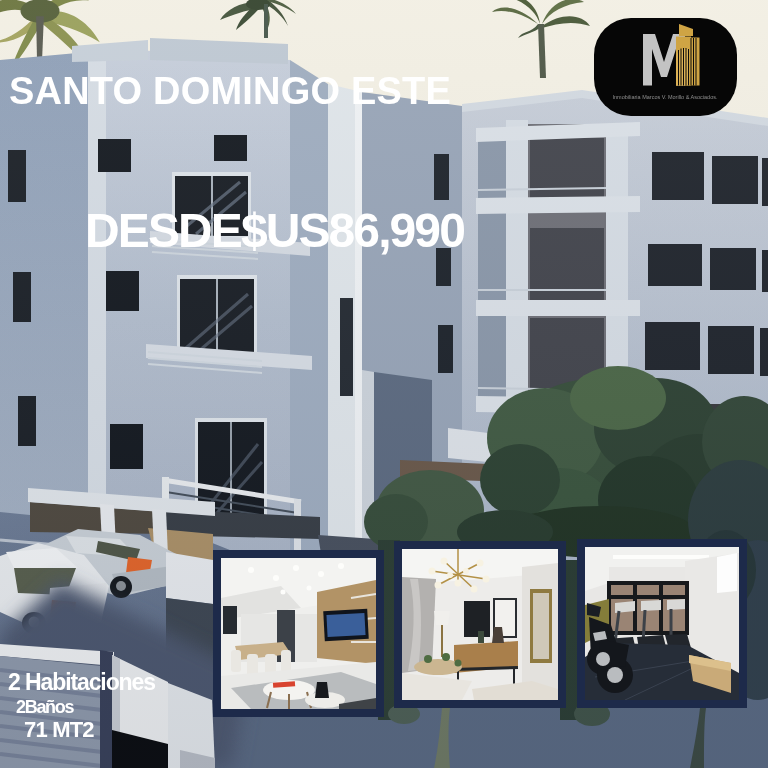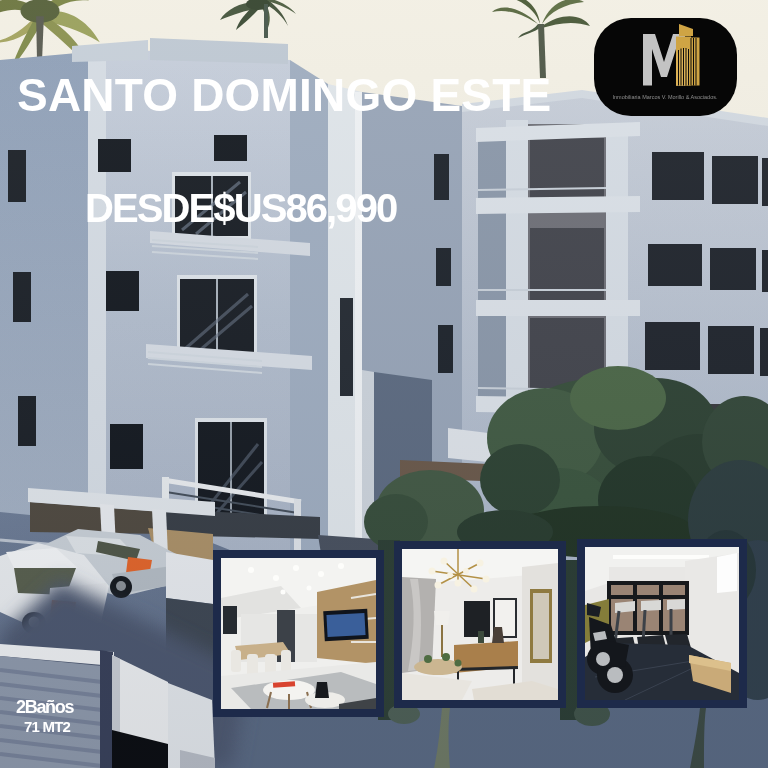--- a/index.html
+++ b/index.html
@@ -344,24 +344,24 @@
 
 <polygon points="112,730 168,744 168,768 112,768" fill="#0b0d11"></polygon>
 
 <polygon points="168,683 212,700 215,768 168,768" fill="#e3e7eb"></polygon>
 
 <polygon points="180,750 215,758 215,768 180,768" fill="#b8bdc6"></polygon>
 </svg>
 
 <div style="position:absolute;left:0;top:0;width:768px;height:768px;background:linear-gradient(180deg, rgba(255,250,235,0.05) 0%, rgba(22,30,48,0.05) 70%, rgba(22,30,48,0.09) 100%)"></div>
 
-<div class="hl" style="left:17px;top:72px;font-size:46px;letter-spacing:0.2px">SANTO DOMINGO ESTE</div>
-
-
-<div class="hl" style="left:85px;top:188px;font-size:40px;letter-spacing:-1.9px">DESDE$US86,990</div>
+<div class="hl" style="left:9px;top:72px;font-size:38px;letter-spacing:0.2px">SANTO DOMINGO ESTE</div>
+
+
+<div class="hl" style="left:85px;top:207px;font-size:48px;letter-spacing:-1.9px">DESDE$US86,990</div>
 
 <div style="position:absolute;left:594px;top:18px;width:143px;height:98px;background:#060606;border-radius:37px">
 <svg width="143" height="98" viewBox="0 0 143 98">
 
 <path d="M49,16 L49,67.5 L58,67.5 L58,31 L67,59 L73,59 L82,31 L82,67.5 L91,67.5 L91,16 L79,16 L70,44 L61,16 Z" fill="#c3c3c3"></path>
 
 <g fill="#cfa444">
 <polygon points="85,6 99,11 99,18 85,18"></polygon>
 <rect x="82" y="18.5" width="15" height="49"></rect>
 <rect x="94" y="19.5" width="11.5" height="48"></rect>
@@ -375,24 +375,25 @@
 <line x1="94.5" y1="31" x2="94.5" y2="67.5"></line>
 <line x1="97" y1="20" x2="97" y2="67.5"></line>
 <line x1="99.5" y1="20" x2="99.5" y2="67.5"></line>
 <line x1="102" y1="20" x2="102" y2="67.5"></line>
 </g>
 
 <text x="71" y="81" font-size="5.5" fill="#8f8f8f" text-anchor="middle" font-family="Liberation Sans,sans-serif">Inmobiliaria Marcos V. Morillo &amp; Asociados.</text>
 </svg>
 </div>
 
+<div class="hl" style="left:8px;top:671px;font-size:23px;letter-spacing:-1.1px">2 Habitaciones</div>
 
 <div class="hl" style="left:16px;top:698px;font-size:18px;letter-spacing:-1.3px">2Baños</div>
 
-<div class="hl" style="left:24px;top:719px;font-size:15px;letter-spacing:-0.8px">71 MT2</div>
+<div class="hl" style="left:24px;top:719px;font-size:22px;letter-spacing:-0.8px">71 MT2</div>
 
 <div class="inset" style="left:213px;top:550px;width:171px;height:167px">
 <svg style="left:8px;top:8px" width="155" height="151" viewBox="0 0 155 151">
 <rect width="155" height="151" fill="#efefed"></rect>
 
 <polygon points="0,0 155,0 155,38 80,50 0,62" fill="#f3f3f1"></polygon>
 <path d="M0,62 L80,50 L60,28 L0,40 Z" fill="#e2e2e0"></path>
 
 <g fill="#fdfdfb">
 <circle cx="30" cy="12" r="3"></circle>

